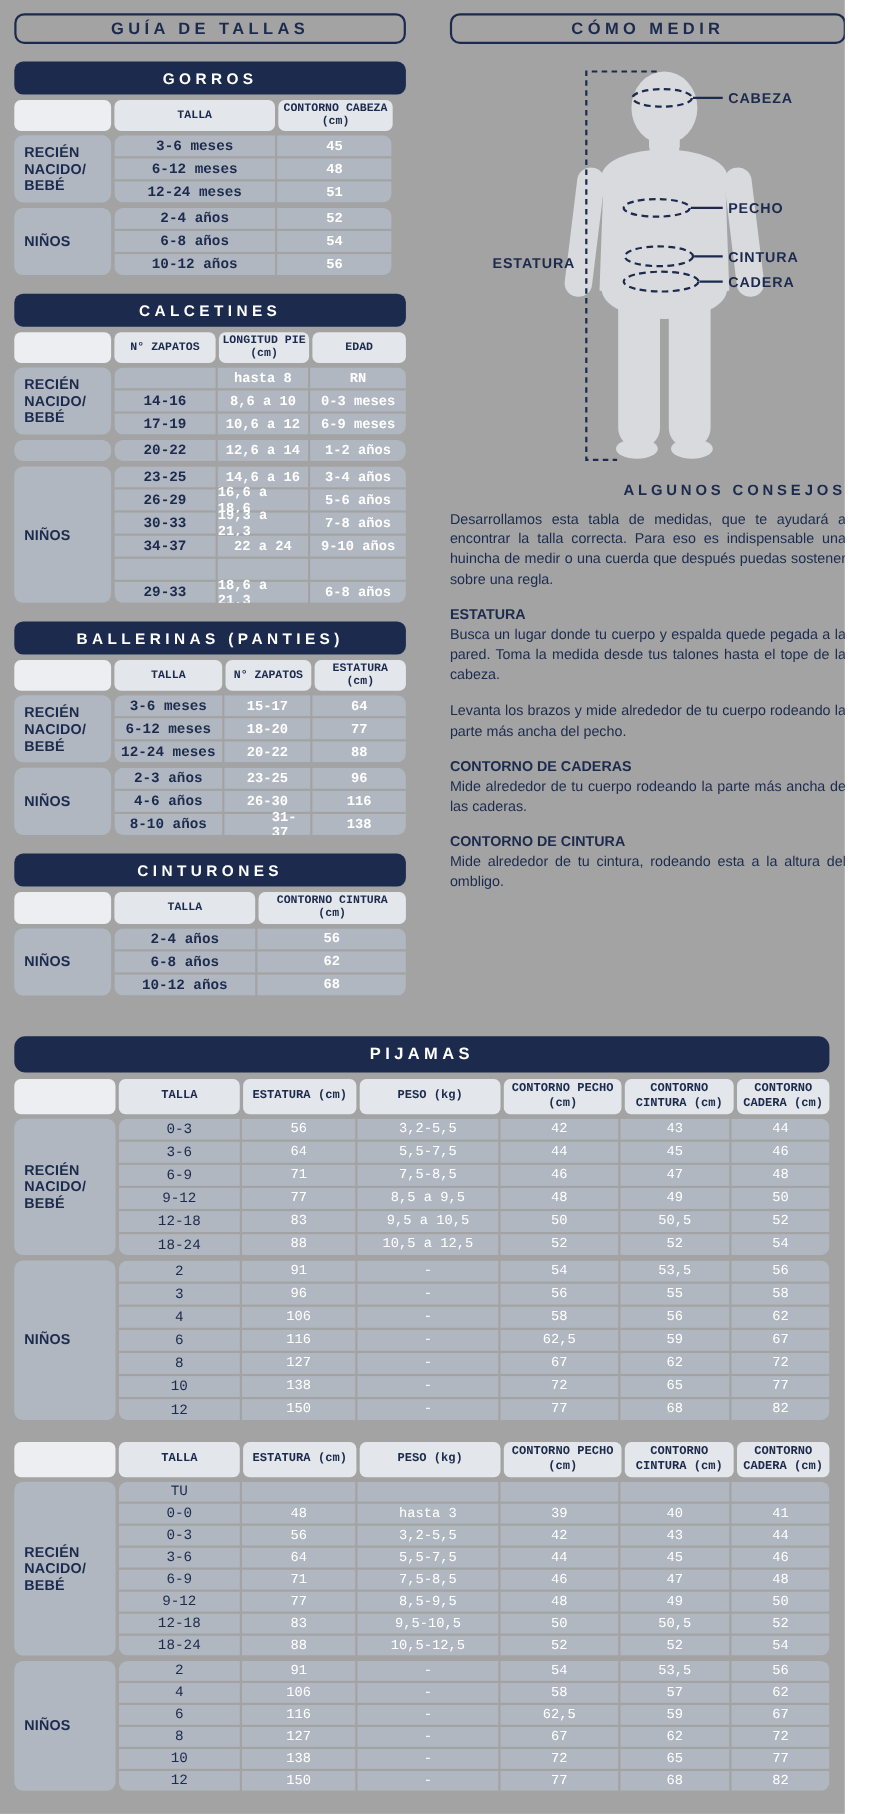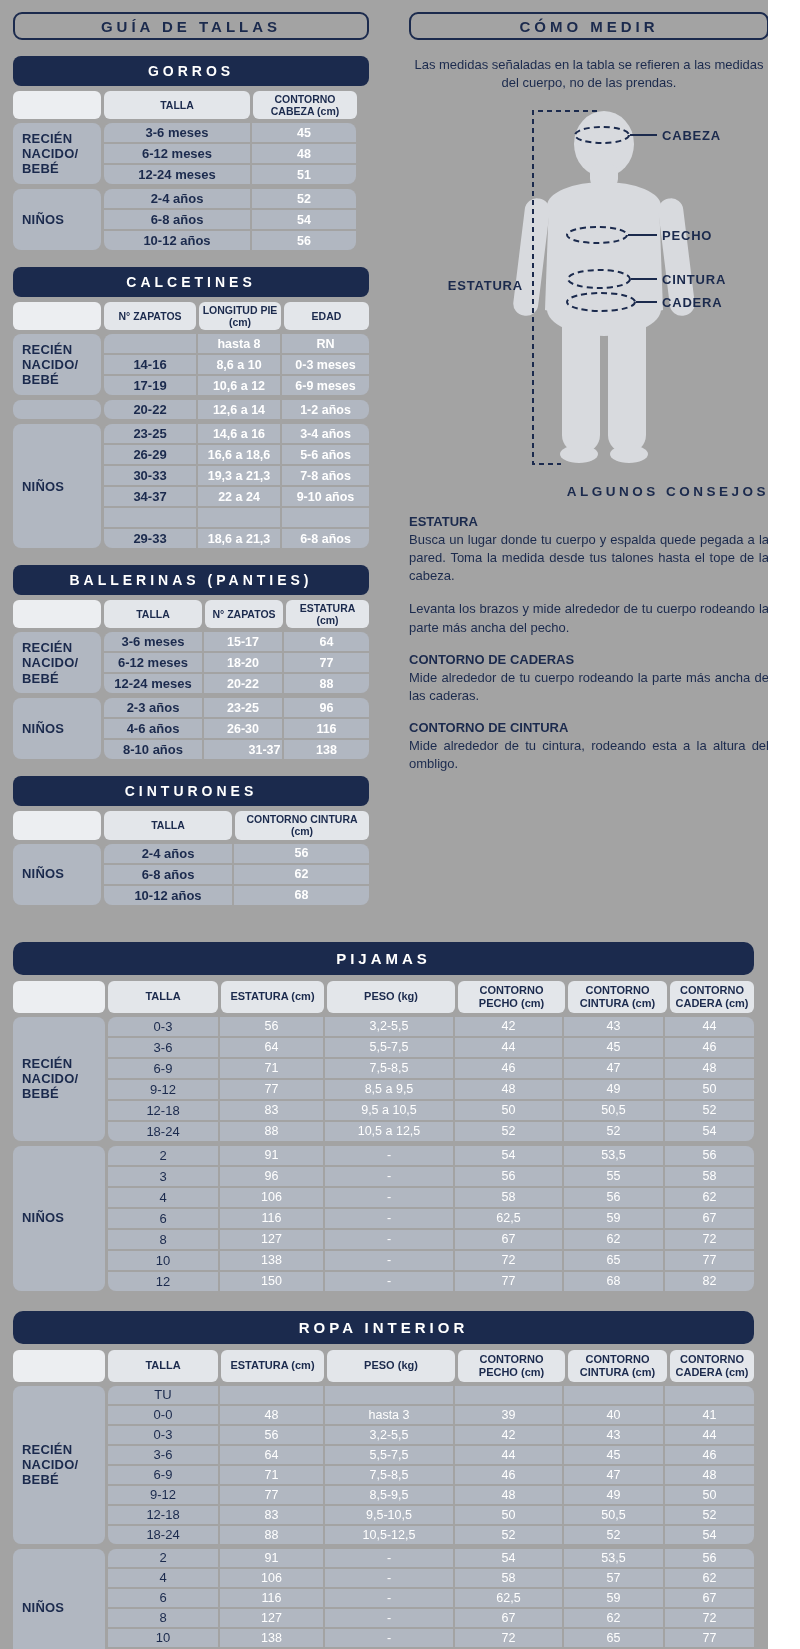--- a/index.html
+++ b/index.html
@@ -13,21 +13,21 @@
     letter-spacing:4px;margin-bottom:16px;}
 
   .band-title{background:var(--navy,#1b2a4d);color:#fff;border-radius:8px;height:30px;
     display:flex;align-items:center;justify-content:center;font-weight:700;font-size:14px;
     letter-spacing:4px;margin-bottom:5px;}
   .wsec .band-title{height:33px;font-size:15px;border-radius:10px;margin-bottom:6px;}
 
   .tsec{margin-bottom:17px;}
   .wsec{margin-top:20px;}
 
-  .trow{display:flex;gap:2px;}
+  .trow{display:flex;gap:2px;font-family:Liberation Mono, monospace;}
   .thead{margin-bottom:4px;gap:3px;}
   .hcell{background:var(--header-grey,#e3e6ea);border-radius:6px;min-height:26px;box-sizing:border-box;
     display:flex;align-items:center;justify-content:center;text-align:center;
     font-weight:700;font-size:10.5px;line-height:1.15;padding:2px 2px;color:var(--navy,#1b2a4d);}
   .hcell.corner{background:var(--corner-grey,#eceef1);}
   .wide .hcell{min-height:32px;font-size:11px;}
 
   .band{display:flex;gap:3px;margin-bottom:5px;}
   .blabel{background:var(--cell-grey,#b1b7c1);border-radius:8px;display:flex;align-items:center;
     padding-left:9px;box-sizing:border-box;font-weight:700;font-size:13px;line-height:1.18;
@@ -264,21 +264,20 @@
                 </div>
               </div>
             </div>
           </div>
       </section>
     </div>
 
     <div class="col-right">
       <div class="outline-box">CÓMO MEDIR</div>
 
-      <p class="intro">Las medidas señaladas en la tabla se refieren a las medidas del cuerpo, no de las prendas.</p>
 
       <div class="diagram">
         <svg viewBox="0 0 360 372">
           <g>
             <ellipse class="sil" cx="195" cy="42" rx="30" ry="33"></ellipse>
             <rect class="sil" x="181" y="62" width="28" height="24" rx="9"></rect>
             <ellipse class="sil" cx="195" cy="104" rx="57" ry="24"></ellipse>
             <path class="sil" d="M140,98 L250,98 L254,208 Q195,226 136,208 Z"></path>
             <rect class="sil" x="110" y="96" width="25" height="118" rx="12" transform="rotate(7 122 155)"></rect>
             <rect class="sil" x="255" y="96" width="25" height="118" rx="12" transform="rotate(-7 268 155)"></rect>
@@ -303,20 +302,21 @@
 
           <text class="dlabel" x="114" y="188" text-anchor="end">ESTATURA</text>
           <text class="dlabel" x="253" y="38">CABEZA</text>
           <text class="dlabel" x="253" y="138">PECHO</text>
           <text class="dlabel" x="253" y="182">CINTURA</text>
           <text class="dlabel" x="253" y="205">CADERA</text>
         </svg>
       </div>
 
       <h3 class="consejos-title">ALGUNOS CONSEJOS</h3>
+      <p class="jtext">Desarrollamos esta tabla de medidas, que te ayudará a encontrar la talla correcta. Para eso es indispensable una huincha de medir o una cuerda que después puedas sostener sobre una regla.</p>
 
       <div class="tip">
         <div class="tip-head">ESTATURA</div>
         <p class="jtext">Busca un lugar donde tu cuerpo y espalda quede pegada a la pared. Toma la medida desde tus talones hasta el tope de la cabeza.</p>
       </div>
       <div class="tip">
         <p class="jtext">Levanta los brazos y mide alrededor de tu cuerpo rodeando la parte más ancha del pecho.</p>
       </div>
       <div class="tip">
         <div class="tip-head">CONTORNO DE CADERAS</div>
@@ -452,21 +452,20 @@
               <div class="cell" style="flex: 0 0 107px; width: 107px;">77</div>
               <div class="cell" style="flex: 0 0 99px; width: 99px;">68</div>
               <div class="cell" style="flex: 1 1 0px;">82</div>
             </div>
           </div>
         </div>
       </div>
   </section>
 
   <section class="wsec">
-    <div class="band-title">ROPA INTERIOR</div>
     <div class="ttable wide" data-table="ropa_interior">
         <div class="trow thead">
           <div class="hcell corner" style="flex: 0 0 92px; width: 92px;"></div>
           <div class="hcell" style="flex: 0 0 110px; width: 110px;">TALLA</div>
           <div class="hcell" style="flex: 0 0 103px; width: 103px;">ESTATURA (cm)</div>
           <div class="hcell" style="flex: 0 0 128px; width: 128px;">PESO (kg)</div>
           <div class="hcell" style="flex: 0 0 107px; width: 107px;">CONTORNO PECHO (cm)</div>
           <div class="hcell" style="flex: 0 0 99px; width: 99px;">CONTORNO CINTURA (cm)</div>
           <div class="hcell" style="flex: 1 1 0px;">CONTORNO CADERA (cm)</div>
         </div>

